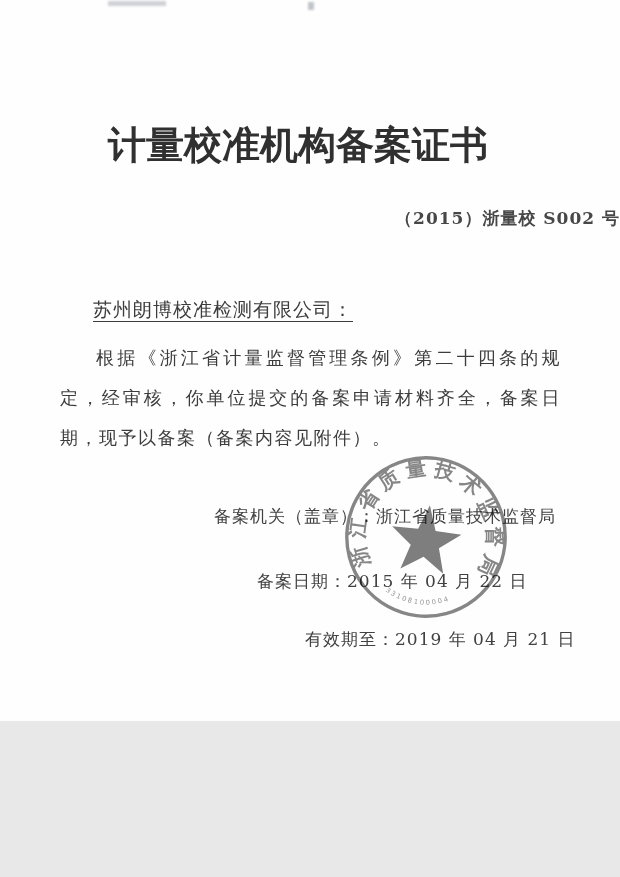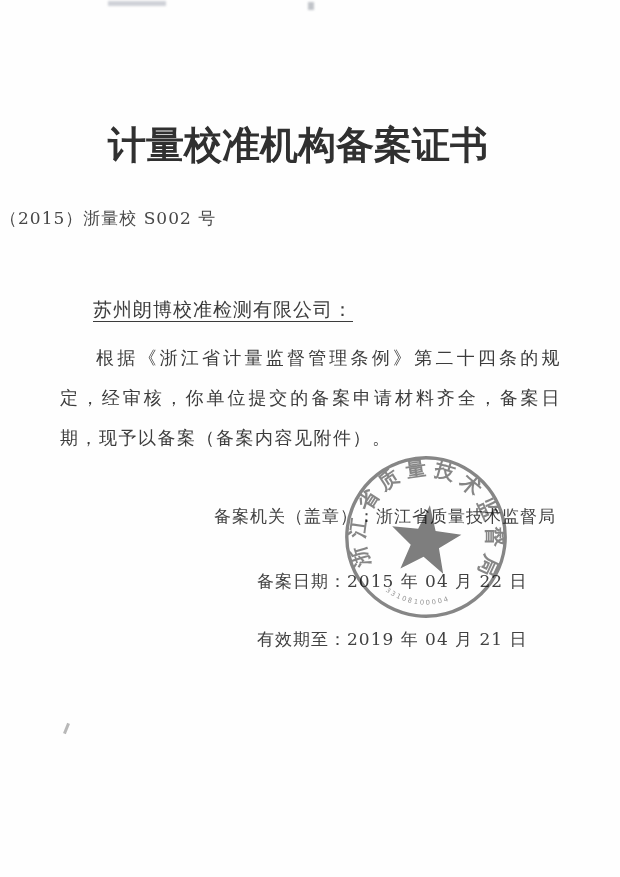--- a/index.html
+++ b/index.html
@@ -3,21 +3,21 @@
 <meta charset="utf-8">
 <style>
   html, body {
     margin: 0;
     padding: 0;
     background: #e8e8e8;
   }
   .page {
     position: relative;
     width: 620px;
-    height: 877px;
+    height: 721px;
     margin: 0 auto;
     background: #fefefe;
     overflow: hidden;
     font-family: "DejaVu Serif", "Liberation Serif", serif;
     color: #3f3f3f;
   }
   .title {
     position: absolute;
     top: 120px;
     left: 0;
@@ -28,24 +28,25 @@
     font-size: 38px;
     font-weight: 700;
     letter-spacing: 0px;
     color: #303030;
   }
   .cert-no {
     position: absolute;
     top: 207px;
     left: 0;
     width: 100%;
-    text-align: left;
+    text-align: right;
     font-size: 17px;
     letter-spacing: 1px;
     color: #474747;
+    font-weight: bold;
   }
   .addressee {
     position: absolute;
     top: 297px;
     left: 62px;
     font-size: 19px;
     letter-spacing: 1px;
     color: #3c3c3c;
     text-decoration: underline;
     text-underline-offset: 5px;
@@ -76,21 +77,21 @@
   }
   .date-line {
     position: absolute;
     left: 257px;
     font-size: 17px;
     letter-spacing: 1px;
     color: #414141;
     white-space: nowrap;
   }
   .date-line.filing { top: 570px; text-align: center; }
-  .date-line.valid  { top: 628px; }
+  .date-line.valid  { top: 628px; margin-left: 48px; }
 
   .seal {
     position: absolute;
     left: 340px;
     top: 452px;
     width: 172px;
     height: 170px;
     opacity: 0.82;
     mix-blend-mode: multiply;
     transform: rotate(7deg);

